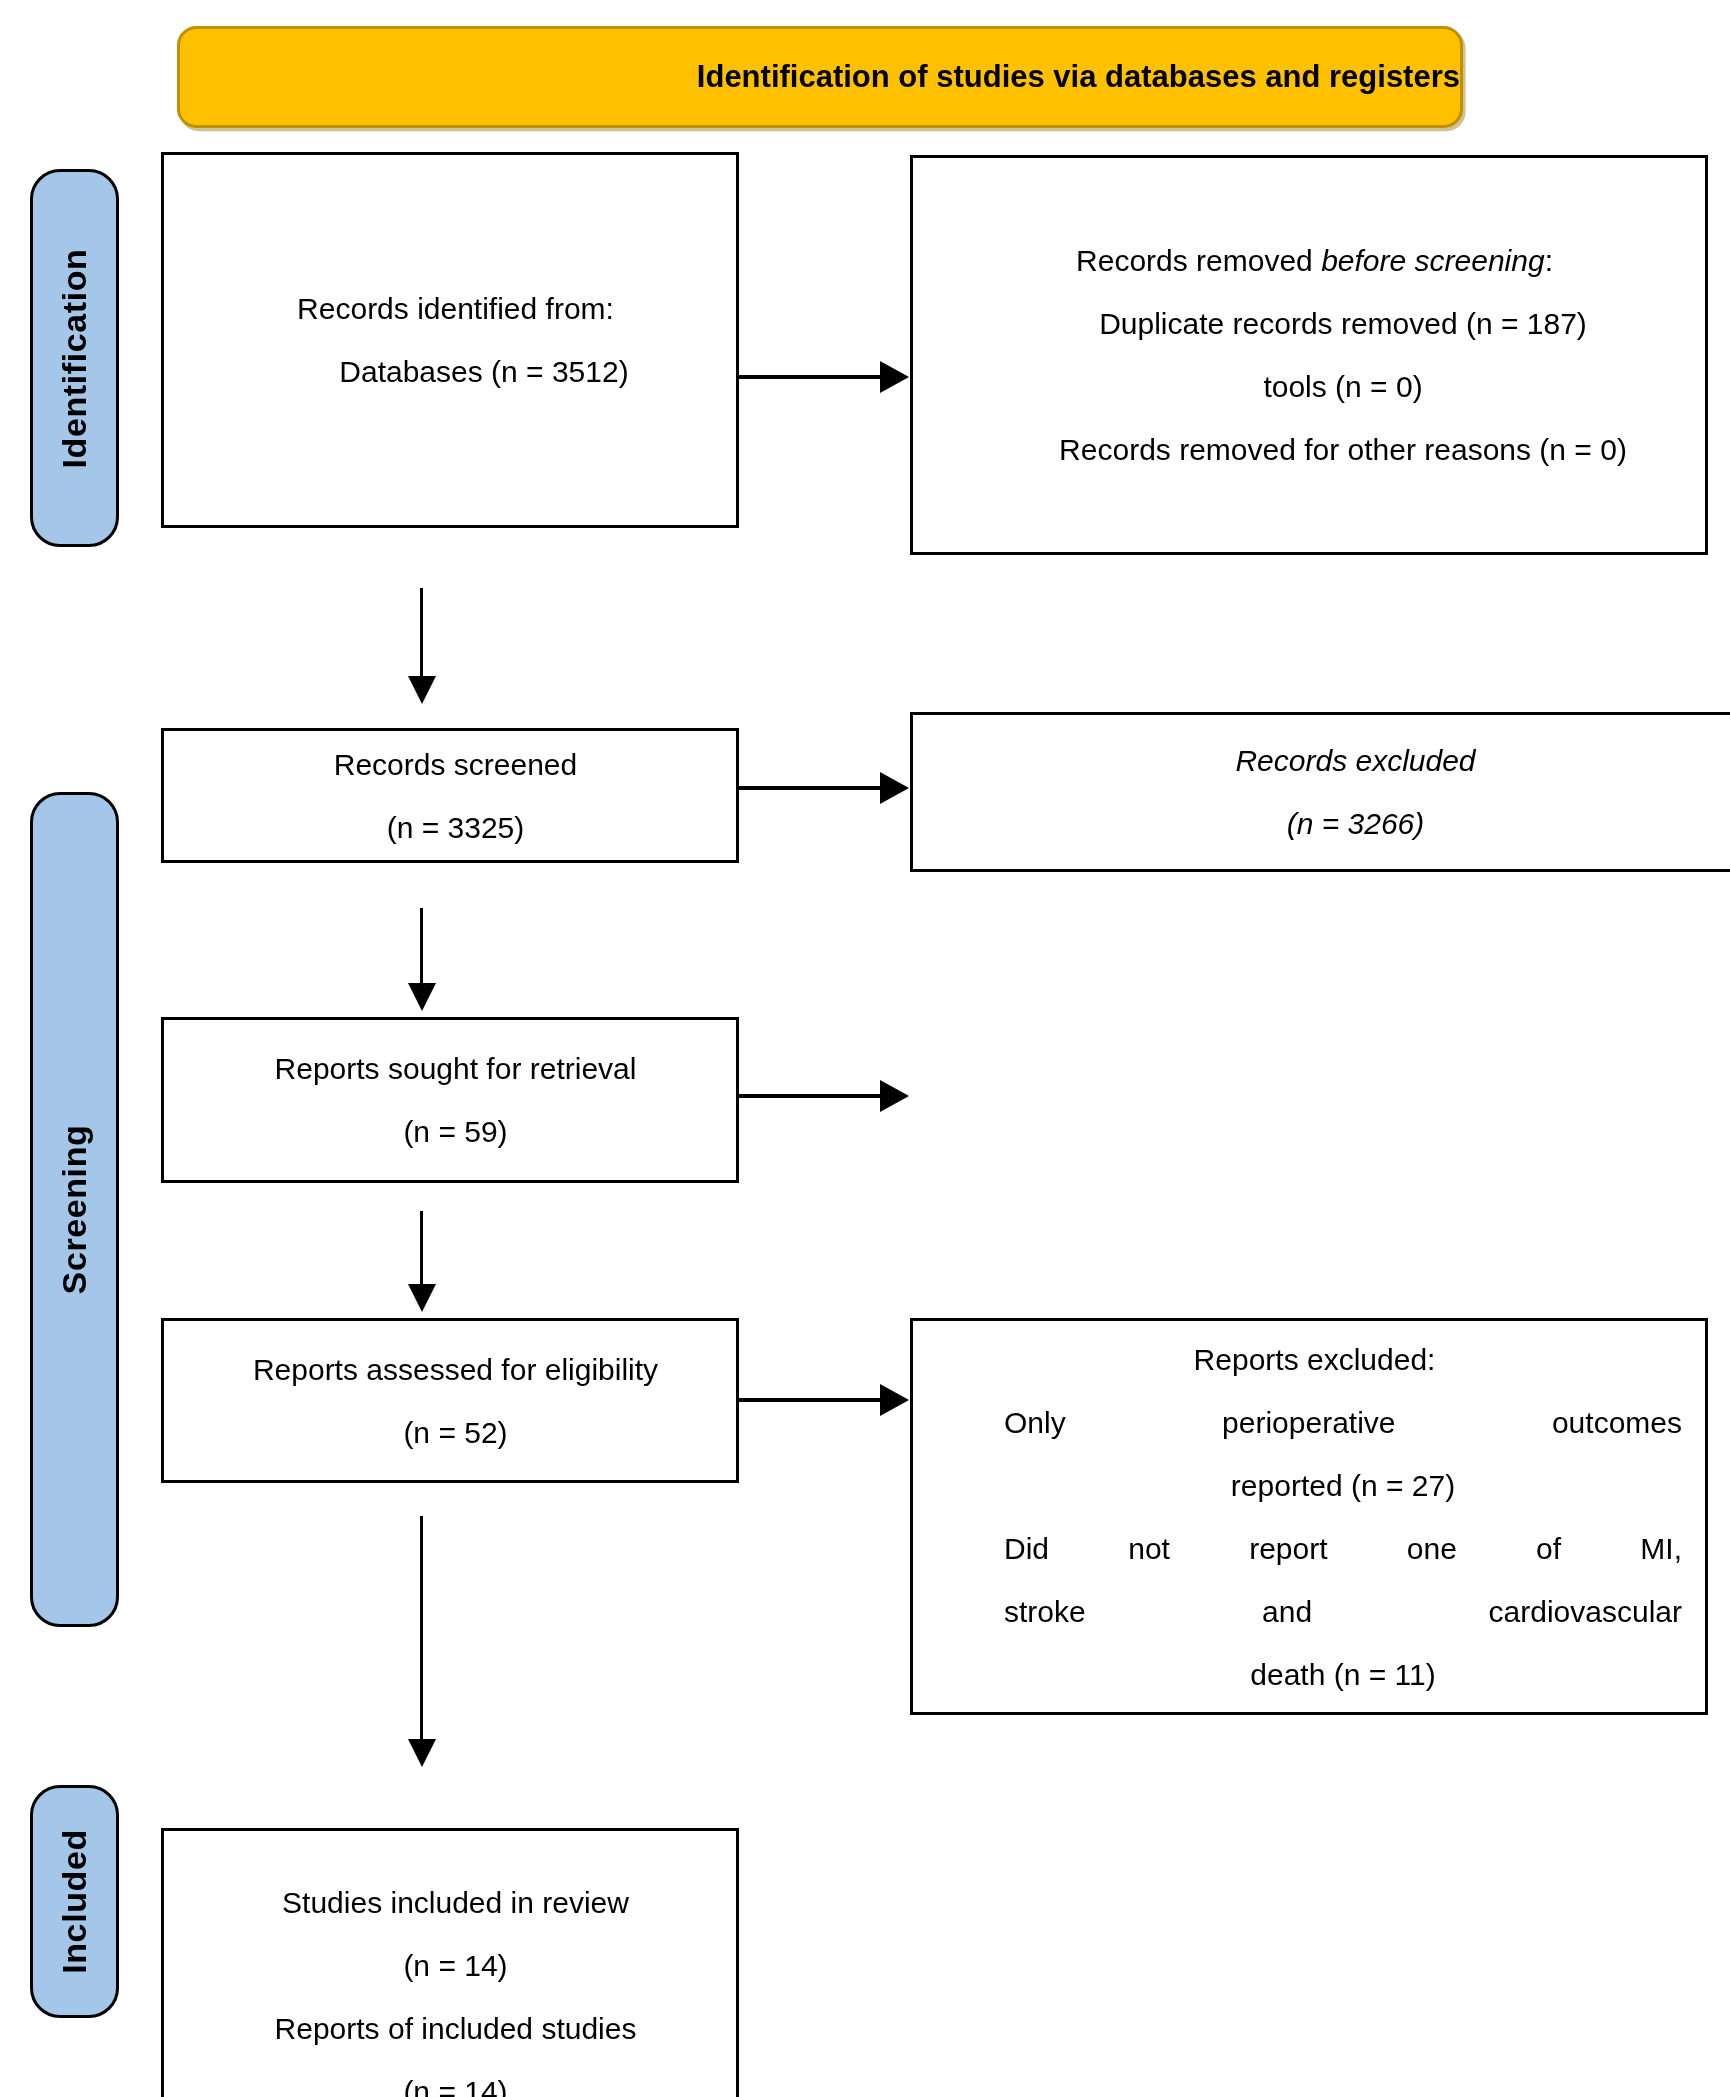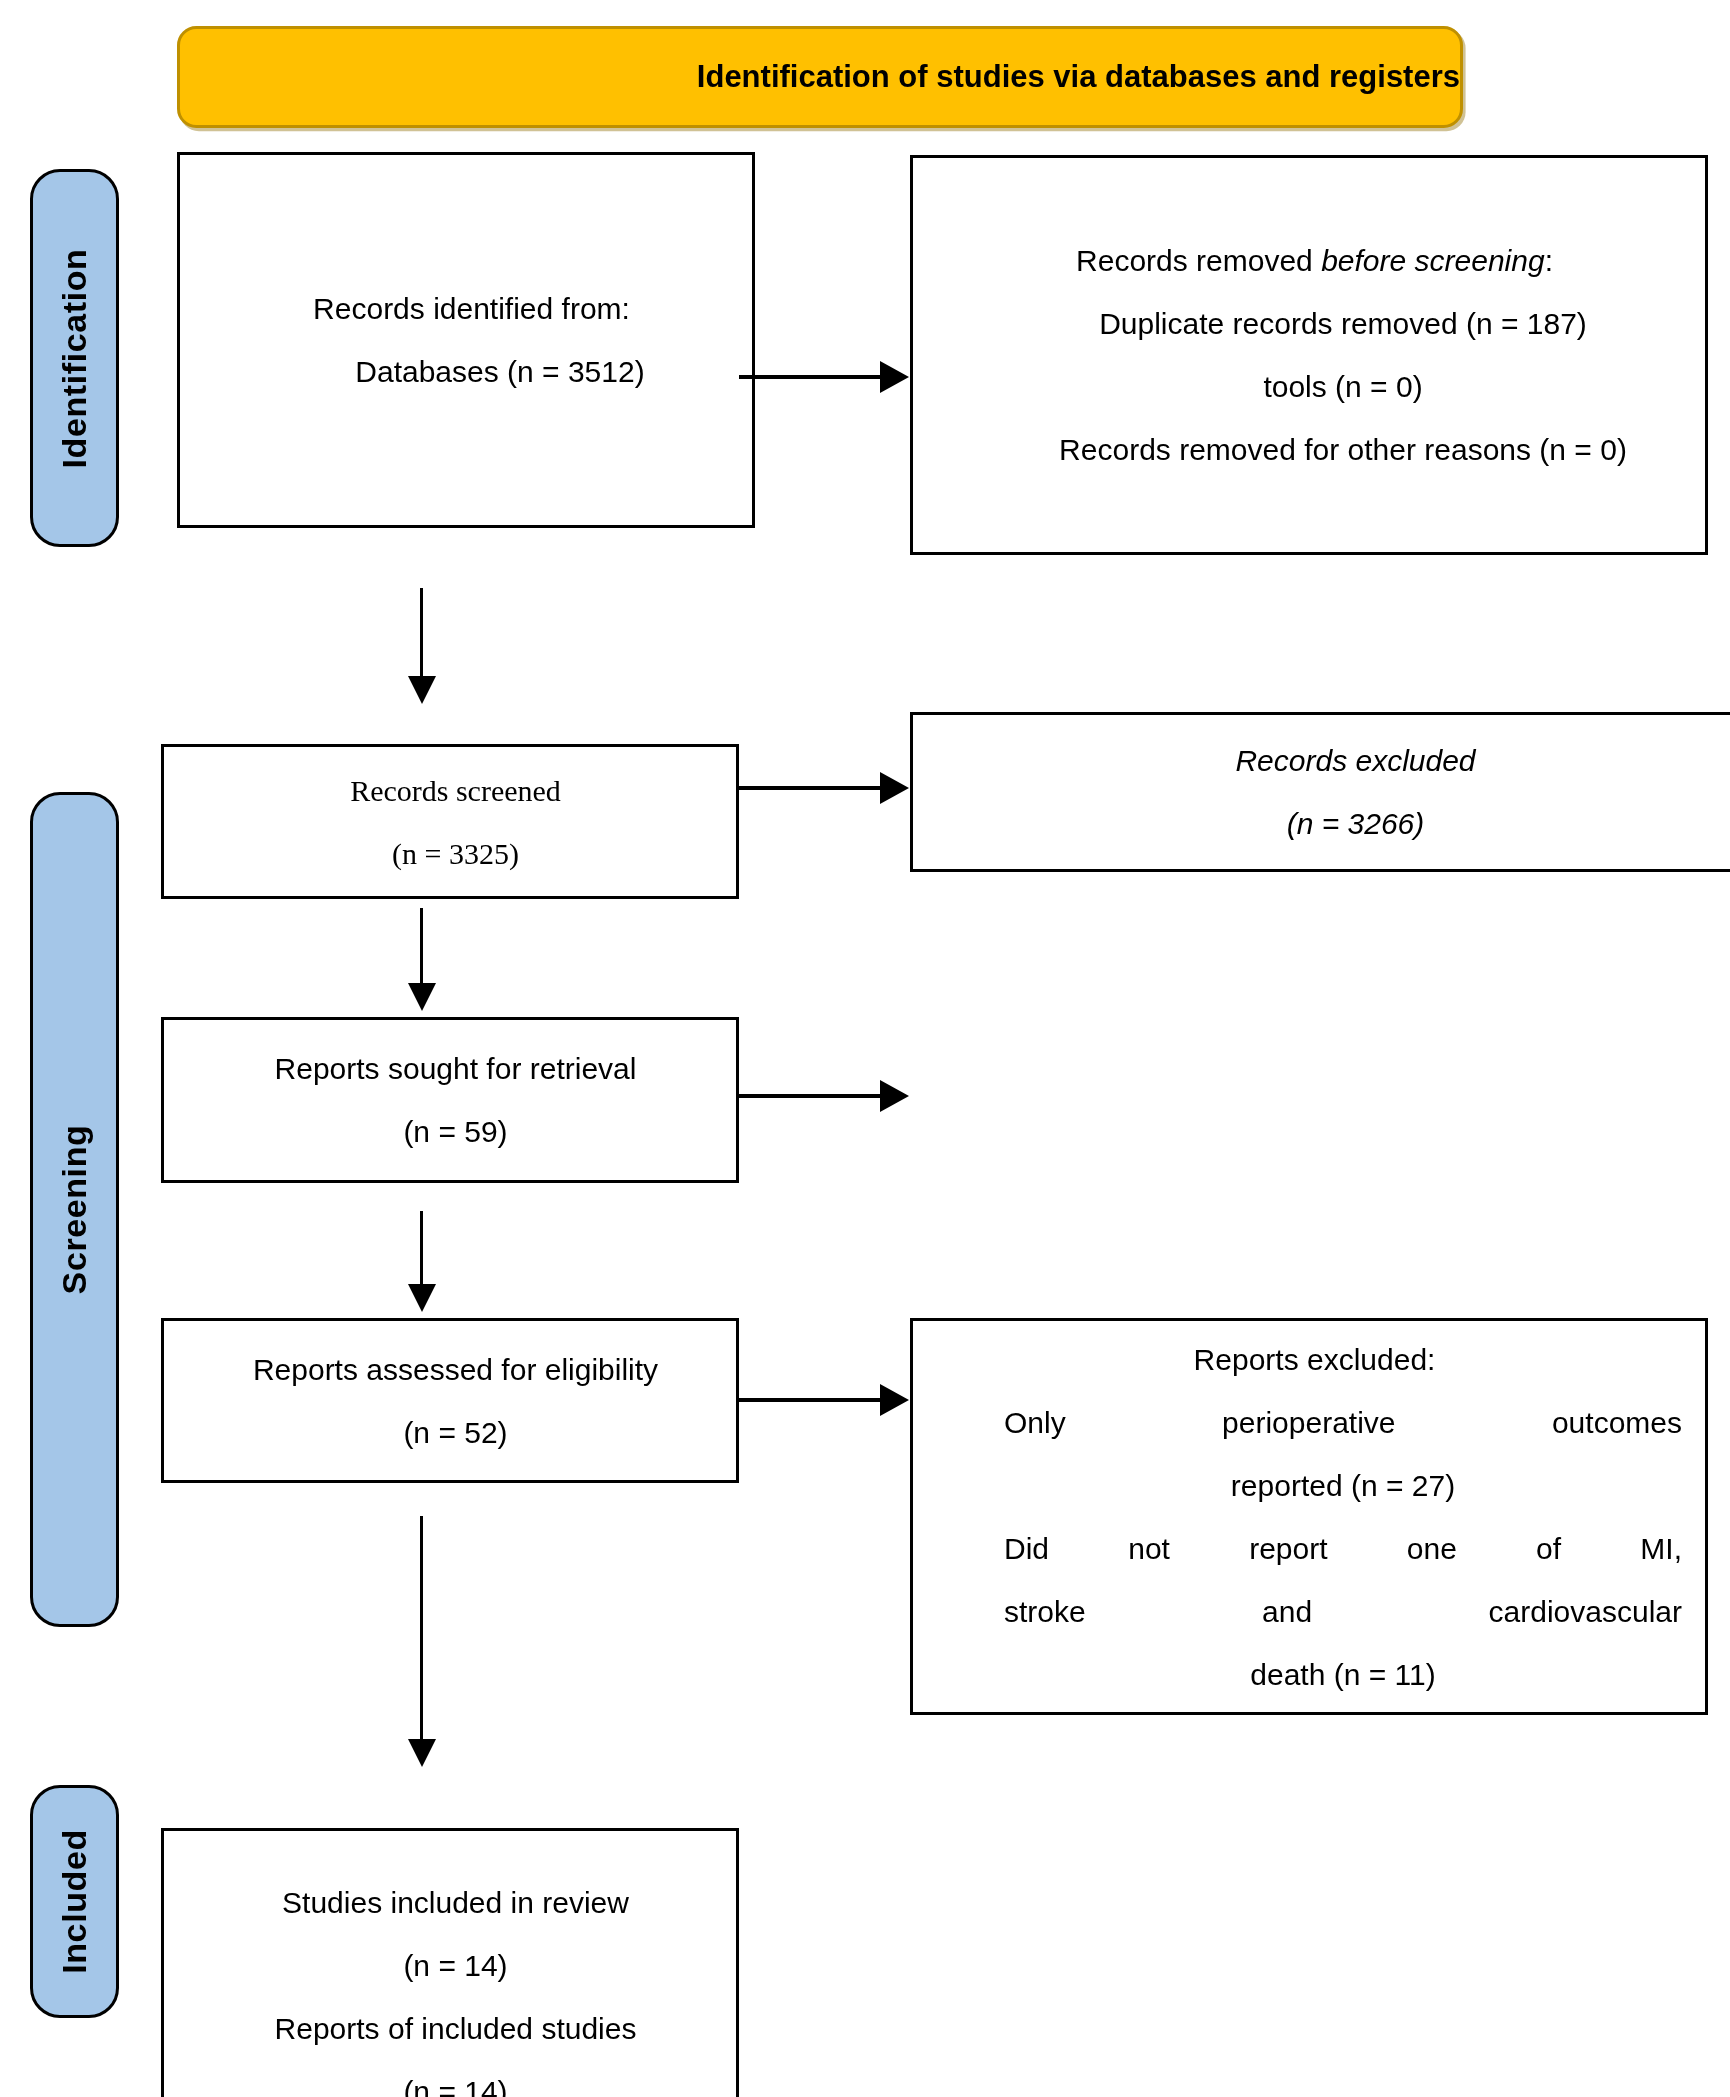--- a/index.html
+++ b/index.html
@@ -87,33 +87,33 @@
   <div class="side-label" style="top:169px; height:378px;">
     <span class="vtext">Identification</span>
   </div>
   <div class="side-label" style="top:792px; height:835px;">
     <span class="vtext">Screening</span>
   </div>
   <div class="side-label" style="top:1785px; height:233px;">
     <span class="vtext">Included</span>
   </div>
 
-  <div class="box" style="left:161px; top:152px; width:578px; height:376px;margin-left:16px;">
+  <div class="box" style="left:161px; top:152px; width:578px; height:376px;">
     <div class="line">Records identified from:</div>
     <div class="line indent">Databases (n = 3512)</div>
   </div>
 
   <div class="box" style="left:910px; top:155px; width:798px; height:400px;">
     <div class="line"><span>Records removed </span><span class="italic">before screening</span><span>:</span></div>
     <div class="line indent">Duplicate records removed (n = 187)</div>
     <div class="line indent">tools (n = 0)</div>
     <div class="line indent">Records removed for other reasons (n = 0)</div>
   </div>
 
-  <div class="box" style="left:161px; top:744px; width:578px; height:155px;font-family:Liberation Serif, serif;">
+  <div class="box" style="left:161px; top:728px; width:578px; height:135px;">
     <div class="line">Records screened</div>
     <div class="line">(n = 3325)</div>
   </div>
   <div class="box" style="left:910px; top:712px; width:880px; height:160px;font-style:italic;">
     <div class="line">Records excluded</div>
     <div class="line">(n = 3266)</div>
   </div>
 
   <div class="box" style="left:161px; top:1017px; width:578px; height:166px;">
     <div class="line">Reports sought for retrieval</div>

